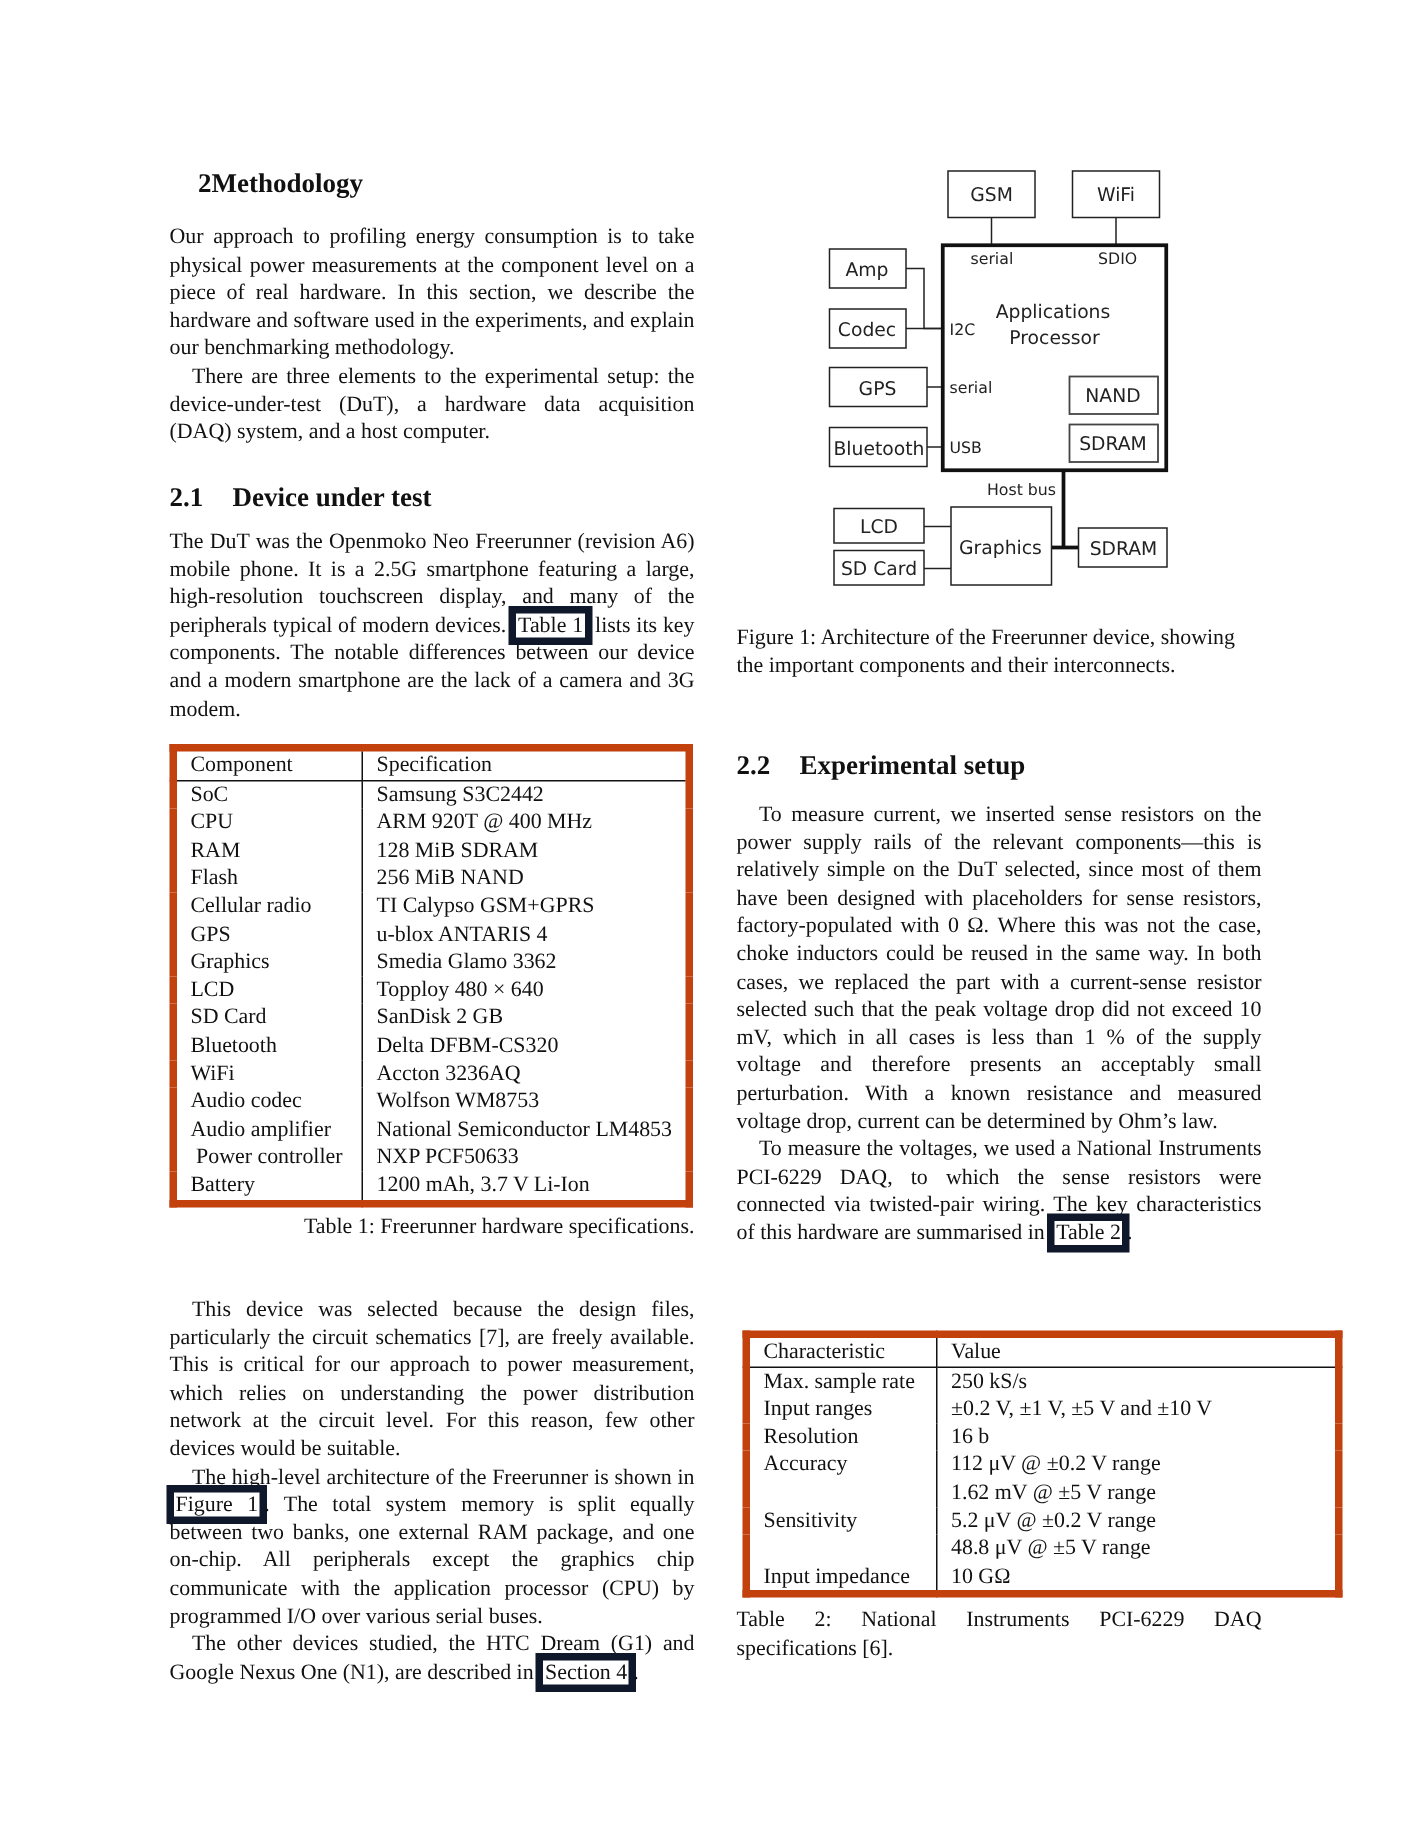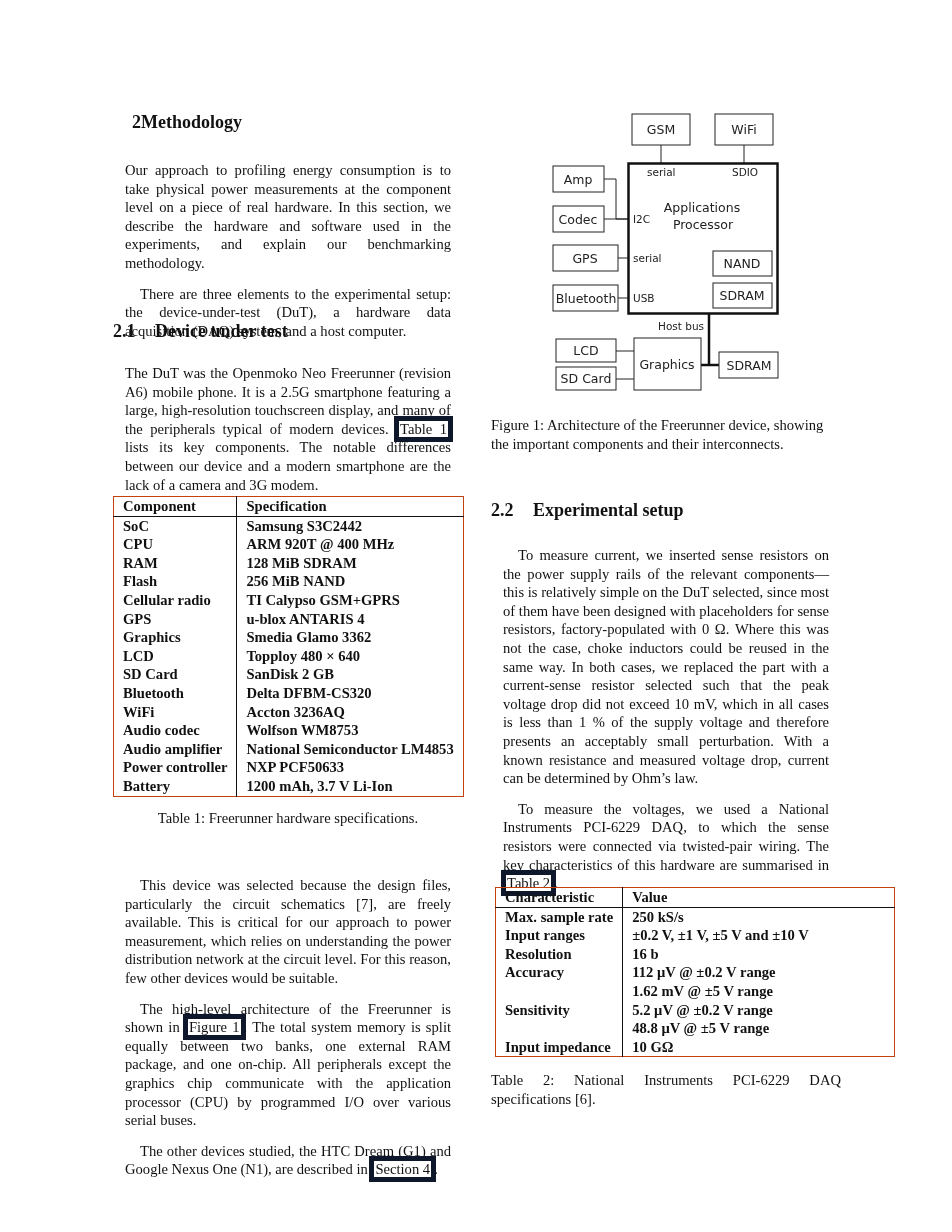--- a/index.html
+++ b/index.html
@@ -4,28 +4,28 @@
 <style>
   html, body { margin: 0; padding: 0; background: #ffffff; }
   body { width: 952px; height: 1232px; position: relative; overflow: hidden;
          font-family: "Liberation Serif", "DejaVu Serif", serif; color: #111; }
   .abs { position: absolute; }
   .h-sec { font-weight: bold; font-size: 18px; text-align: right; }
   .h-sec .num { display: inline-block; width: 28px; }
   .h-sub { font-weight: bold; font-size: 18px; }
   .h-sub .num { display: inline-block; width: 42px; }
   .para { font-size: 14.6px; line-height: 18.6px; text-align: justify; }
-  .para p { margin: 12px; text-indent: 0; }
+  .para p { margin: 0; text-indent: 0; }
   .para p.ind { text-indent: 15px; }
   .ref { border: 5px solid #0f172a; padding: 0 1px; margin: 0 -2px; }
   table.spec { border-collapse: collapse; font-size: 14.6px; line-height: 18.6px; }
   table.spec td { padding: 0 9px; vertical-align: top; white-space: nowrap; }
   table.spec tr.head td { border-bottom: 1px solid #111; }
   table.spec td.c1 { border-right: 1px solid #111; }
-  table.spec { border: 1px solid #c2410c; font-weight: bold; }
+  table.spec { border: 5px solid #c2410c; }
   .caption { font-size: 14.6px; line-height: 18.6px; }
   svg text { font-family: "DejaVu Sans", sans-serif; fill: #222; }
 </style>
 </head>
 <body>
 
 <div class="abs h-sec" style="left:113px; top:112px;">
   <span class="num">2</span><span>Methodology</span>
 </div>
 
@@ -105,21 +105,21 @@
           <td class="c1" style="width: 112px; text-align: center;">Power controller</td>
           <td>NXP PCF50633</td>
         </tr>
         <tr>
           <td class="c1" style="width: 112px;">Battery</td>
           <td>1200 mAh, 3.7 V Li-Ion</td>
         </tr>
       </tbody>
   </table>
 </div>
-<div class="abs caption" style="left:113px; top:809px; width:350px; text-align:center;">Table 1: Freerunner hardware specifications.</div>
+<div class="abs caption" style="left:113px; top:809px; width:350px; text-align:right;">Table 1: Freerunner hardware specifications.</div>
 
 <div class="abs para" style="left:113px; top:864px; width:350px;">
   <p class="ind">This device was selected because the design files, particularly the circuit schematics [7], are freely available. This is critical for our approach to power measurement, which relies on understanding the power distribution network at the circuit level.  For this reason, few other devices would be suitable.</p>
   <p class="ind"><span>The high-level architecture of the Freerunner is shown in </span><span class="ref">Figure 1</span><span>. The total system memory is split equally between two banks, one external RAM package, and one on-chip.  All peripherals except the graphics chip communicate with the application processor (CPU) by programmed I/O over various serial buses.</span></p>
   <p class="ind"><span>The other devices studied, the HTC Dream (G1) and Google Nexus One (N1), are described in </span><span class="ref">Section 4</span><span>.</span></p>
 </div>
 
 <svg class="abs" style="left:0; top:0;" width="952" height="420" viewBox="0 0 952 420">
   <g fill="none" stroke="#222" stroke-width="1">
 

